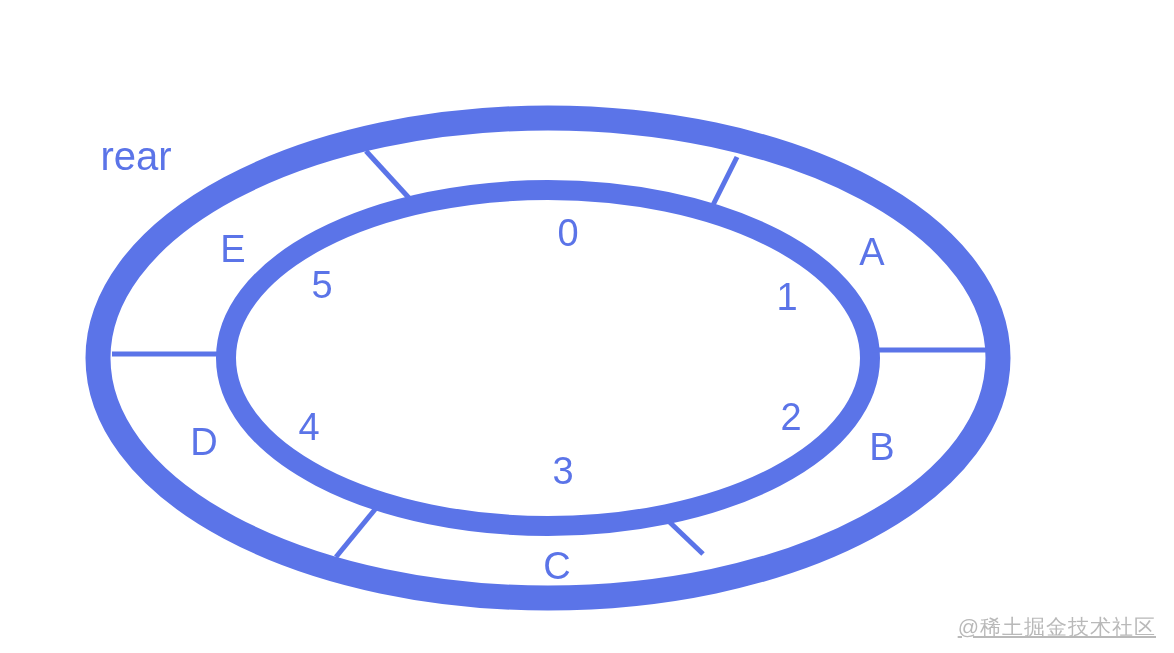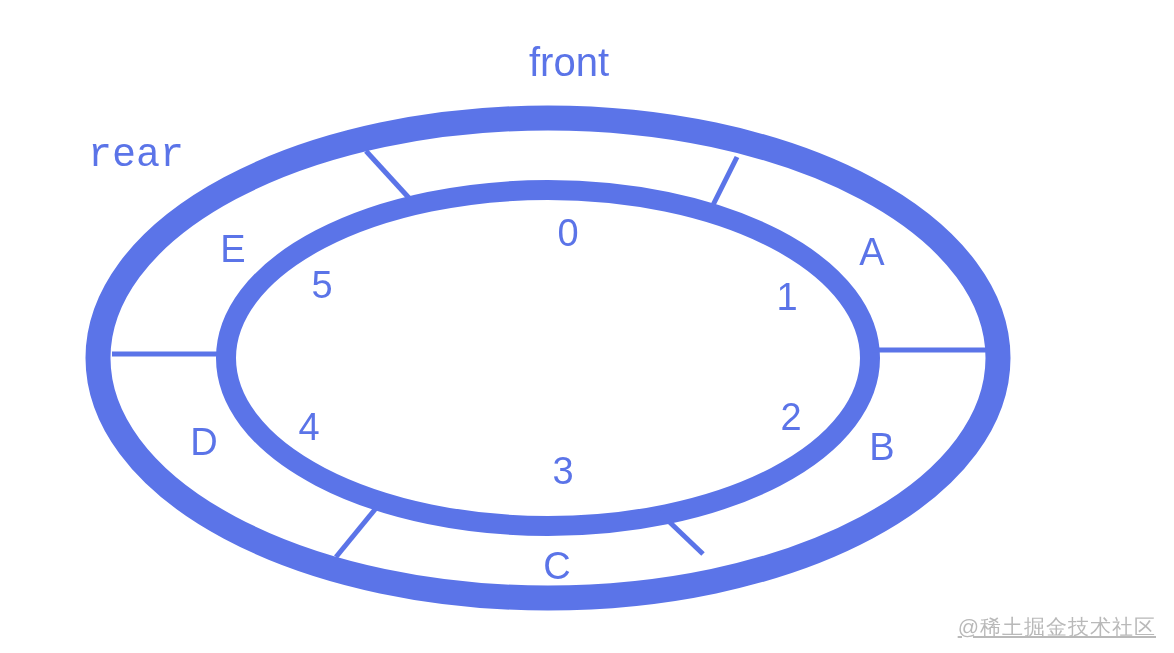--- a/index.html
+++ b/index.html
@@ -40,21 +40,21 @@
     top: 614px;
     color: #b9b9b9;
     font-size: 21px;
     line-height: 1.2;
     letter-spacing: 1px;
     white-space: nowrap;
     text-decoration: underline;
   }
   
   .pos-front { left: 569px; top: 62px; }
-  .pos-rear  { left: 136px; top: 156px; font-family: Liberation Mono, monospace; }
+  .pos-rear  { left: 136px; top: 156px; }
   .pos-A { left: 872px; top: 252px; }
   .pos-B { left: 882px; top: 447px; }
   .pos-C { left: 557px; top: 566px; }
   .pos-D { left: 204px; top: 442px; }
   .pos-E { left: 233px; top: 249px; }
   .pos-0 { left: 568px; top: 233px; }
   .pos-1 { left: 787px; top: 297px; }
   .pos-2 { left: 791px; top: 417px; }
   .pos-3 { left: 563px; top: 471px; }
   .pos-4 { left: 309px; top: 427px; }
@@ -72,21 +72,20 @@
     <ellipse cx="548" cy="358" rx="322" ry="168" fill="none" stroke="#5b74e8" stroke-width="20"></ellipse>
 
     <line x1="872" y1="350" x2="988" y2="350" stroke="#5b74e8" stroke-width="5"></line>
     <line x1="112" y1="354" x2="218" y2="354" stroke="#5b74e8" stroke-width="5"></line>
     <line x1="366" y1="151" x2="409" y2="198" stroke="#5b74e8" stroke-width="5"></line>
     <line x1="737" y1="157" x2="712" y2="207" stroke="#5b74e8" stroke-width="5"></line>
     <line x1="336" y1="557" x2="377" y2="507" stroke="#5b74e8" stroke-width="5"></line>
     <line x1="659" y1="512" x2="703" y2="554" stroke="#5b74e8" stroke-width="5"></line>
   </svg>
 
-  <div class="lbl pointer pos-front">front</div>
   <div class="lbl pointer pos-rear">rear</div>
 
   <div class="lbl pos-A">A</div>
   <div class="lbl pos-B">B</div>
   <div class="lbl pos-C">C</div>
   <div class="lbl pos-D">D</div>
   <div class="lbl pos-E">E</div>
 
   <div class="lbl pos-0">0</div>
   <div class="lbl pos-1">1</div>

